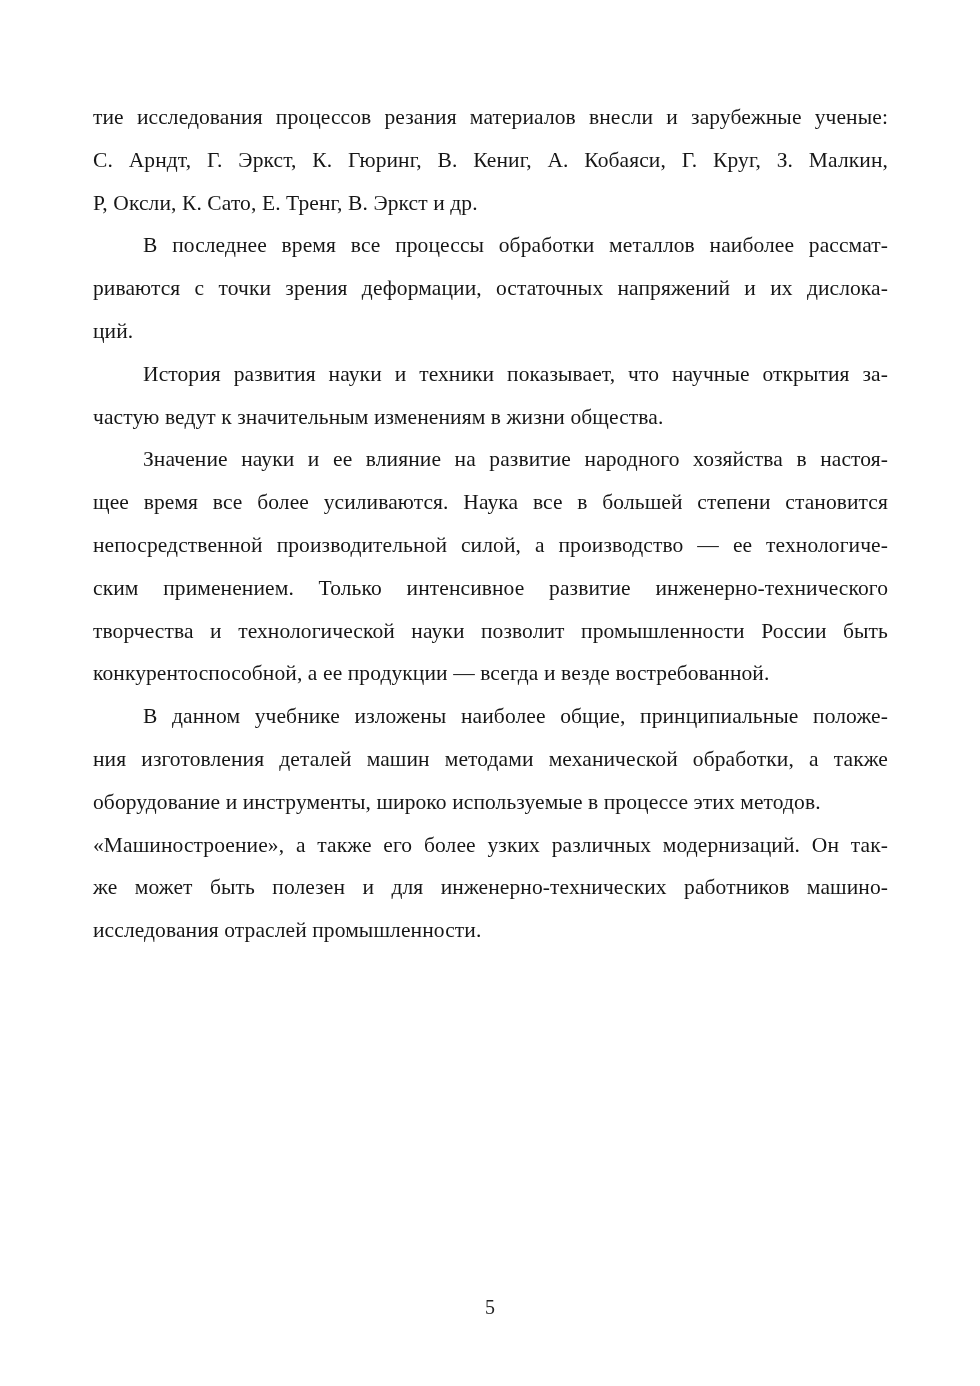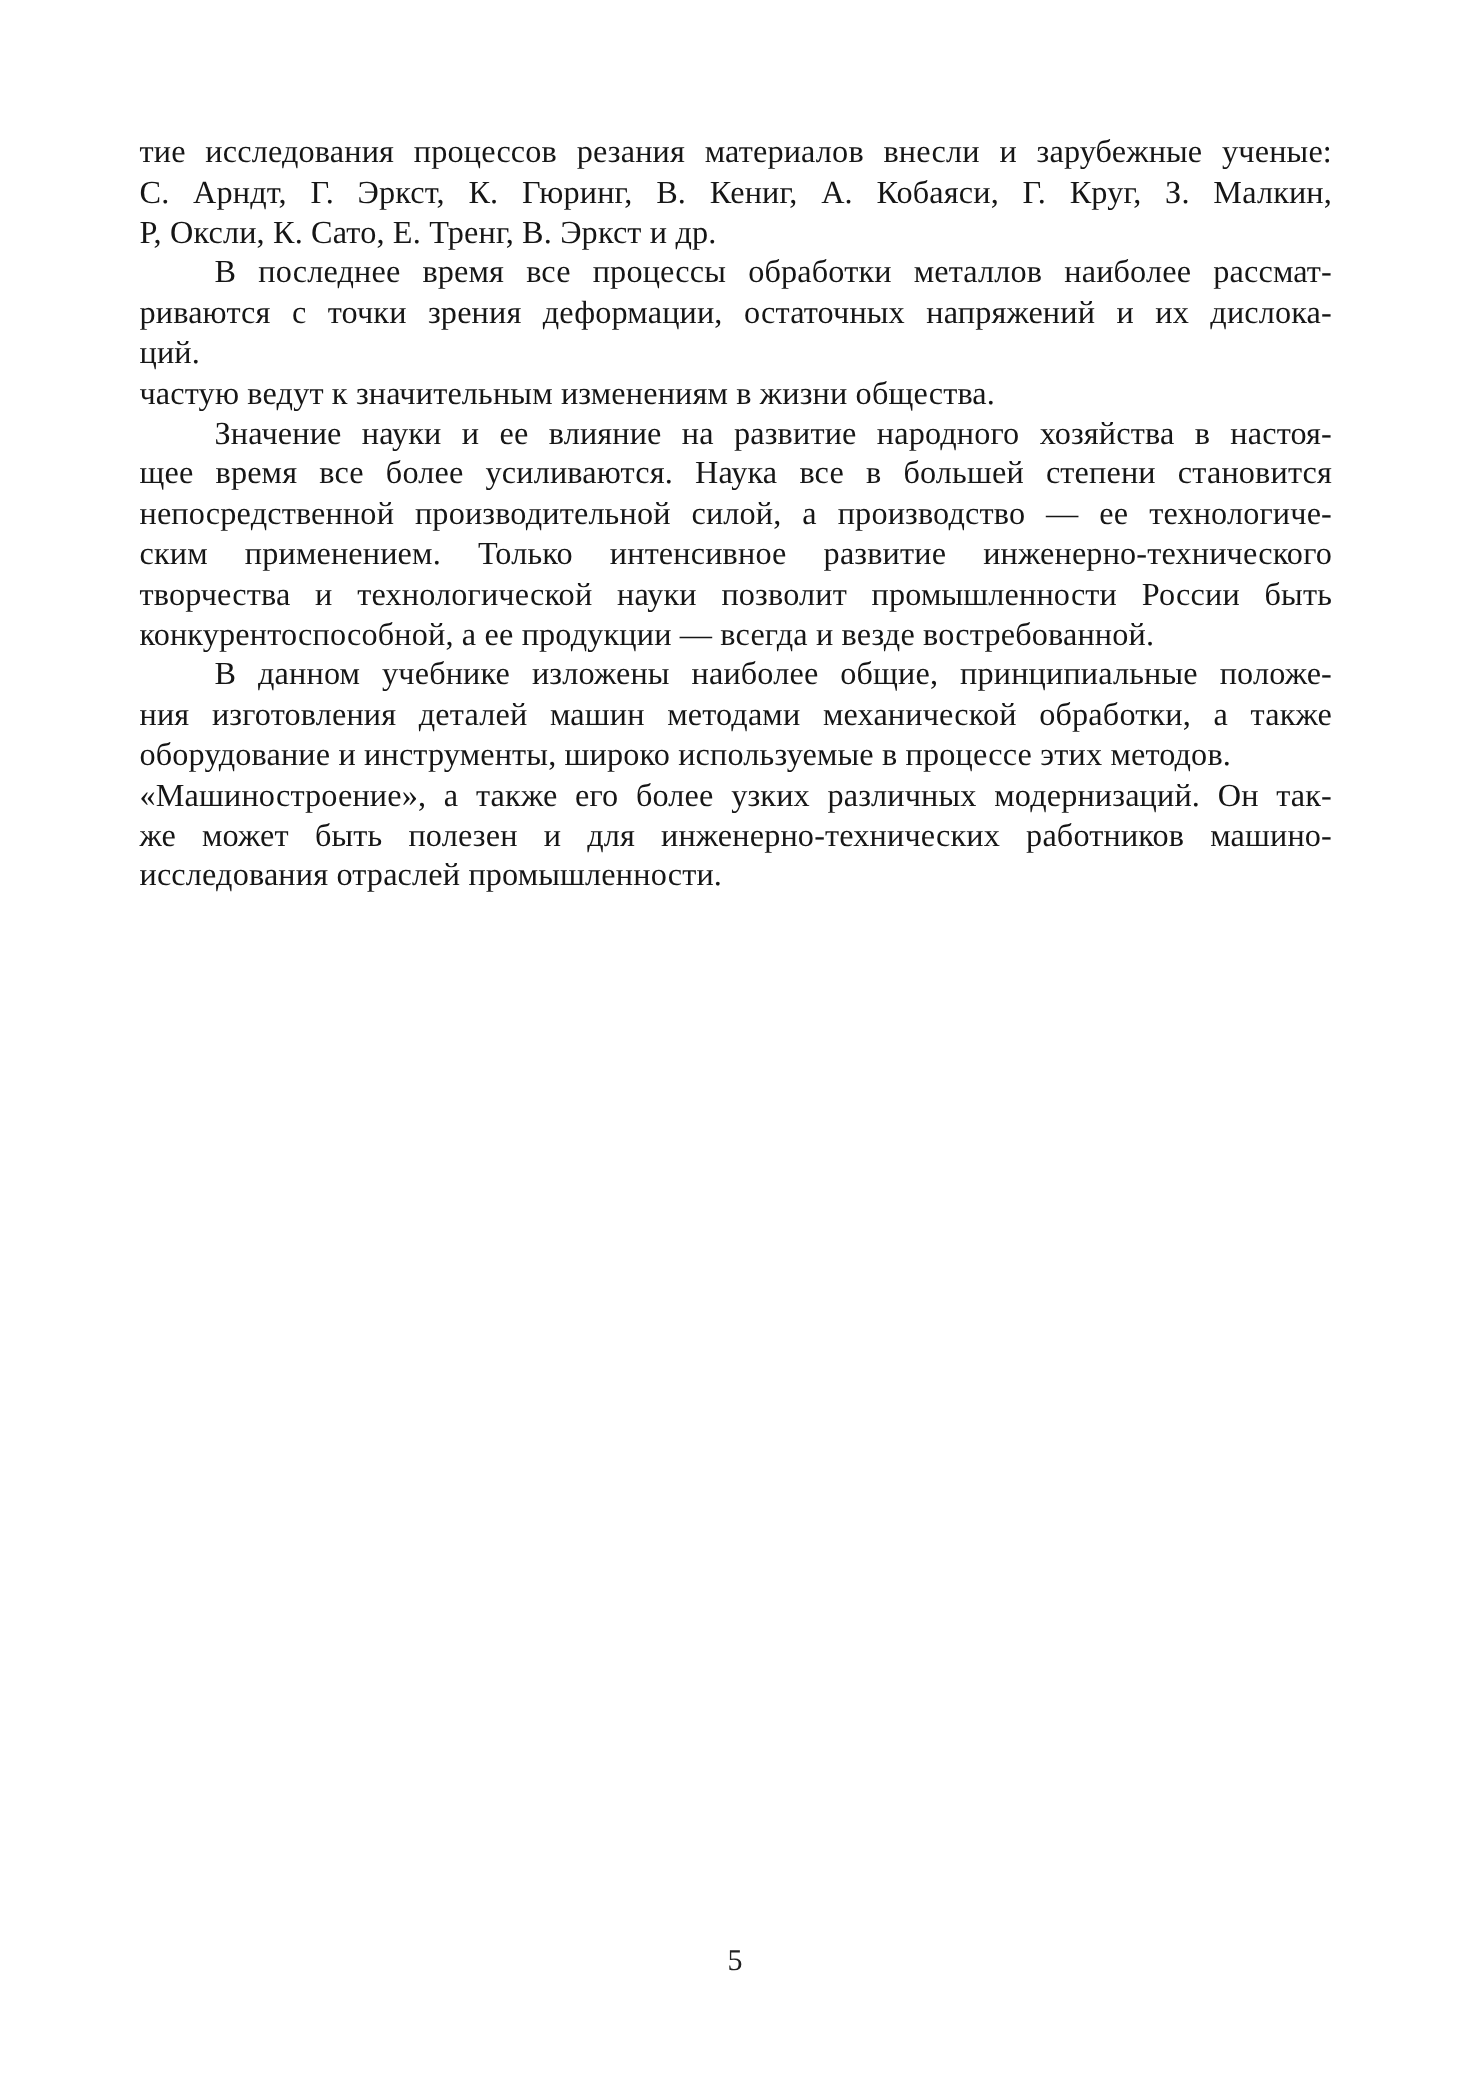--- a/index.html
+++ b/index.html
@@ -29,20 +29,21 @@
     color: #161616;
     letter-spacing: 0.1px;
   }
   .paragraph {
     margin: 0;
     padding: 0;
   }
   .line {
     text-align: justify;
     text-align-last: justify;
+    margin-top: 16px;
   }
   .line.last {
     text-align: justify;
     text-align-last: left;
   }
   .line.indent {
     text-indent: 50px;
   }
   .page-footer {
     position: absolute;
@@ -66,20 +67,21 @@
         <div class="line">тие исследования процессов резания материалов внесли и зарубежные ученые:</div>
         <div class="line">С. Арндт, Г. Эркст, К. Гюринг, В. Кениг, А. Кобаяси, Г. Круг, З. Малкин,</div>
         <div class="line last">Р, Оксли, К. Сато, Е. Тренг, В. Эркст и др.</div>
       </div>
       <div class="paragraph">
         <div class="line indent">В последнее время все процессы обработки металлов наиболее рассмат-</div>
         <div class="line">риваются с точки зрения деформации, остаточных напряжений и их дислока-</div>
         <div class="line last">ций.</div>
       </div>
       <div class="paragraph">
+        <div class="line indent">История развития науки и техники показывает, что научные открытия за-</div>
         <div class="line last">частую ведут к значительным изменениям в жизни общества.</div>
       </div>
       <div class="paragraph">
         <div class="line indent">Значение науки и ее влияние на развитие народного хозяйства в настоя-</div>
         <div class="line">щее время все более усиливаются. Наука все в большей степени становится</div>
         <div class="line">непосредственной производительной силой, а производство — ее технологиче-</div>
         <div class="line">ским применением. Только интенсивное развитие инженерно-технического</div>
         <div class="line">творчества и технологической науки позволит промышленности России быть</div>
         <div class="line last">конкурентоспособной, а ее продукции — всегда и везде востребованной.</div>
       </div>

